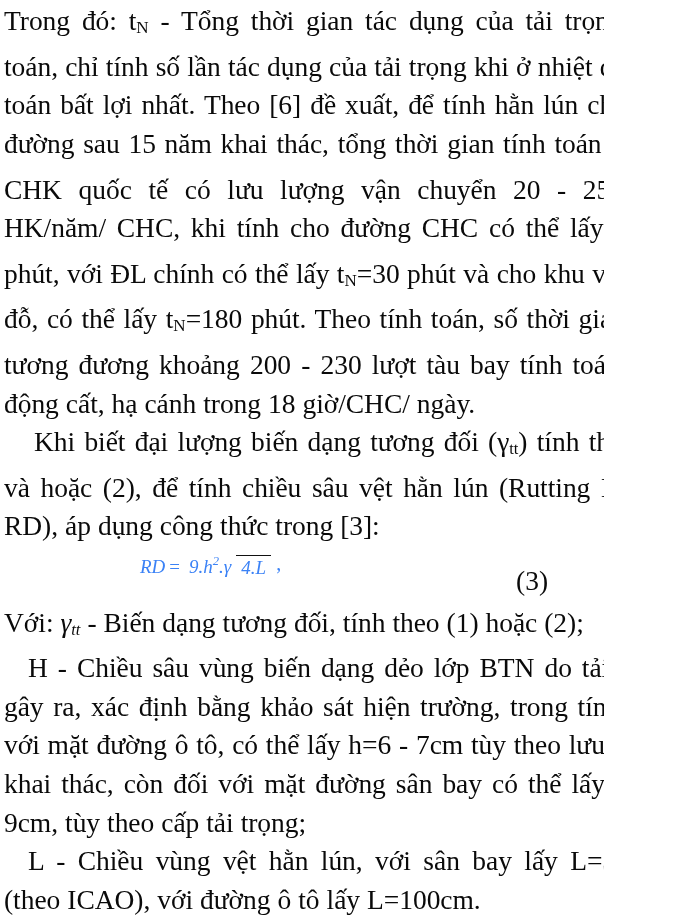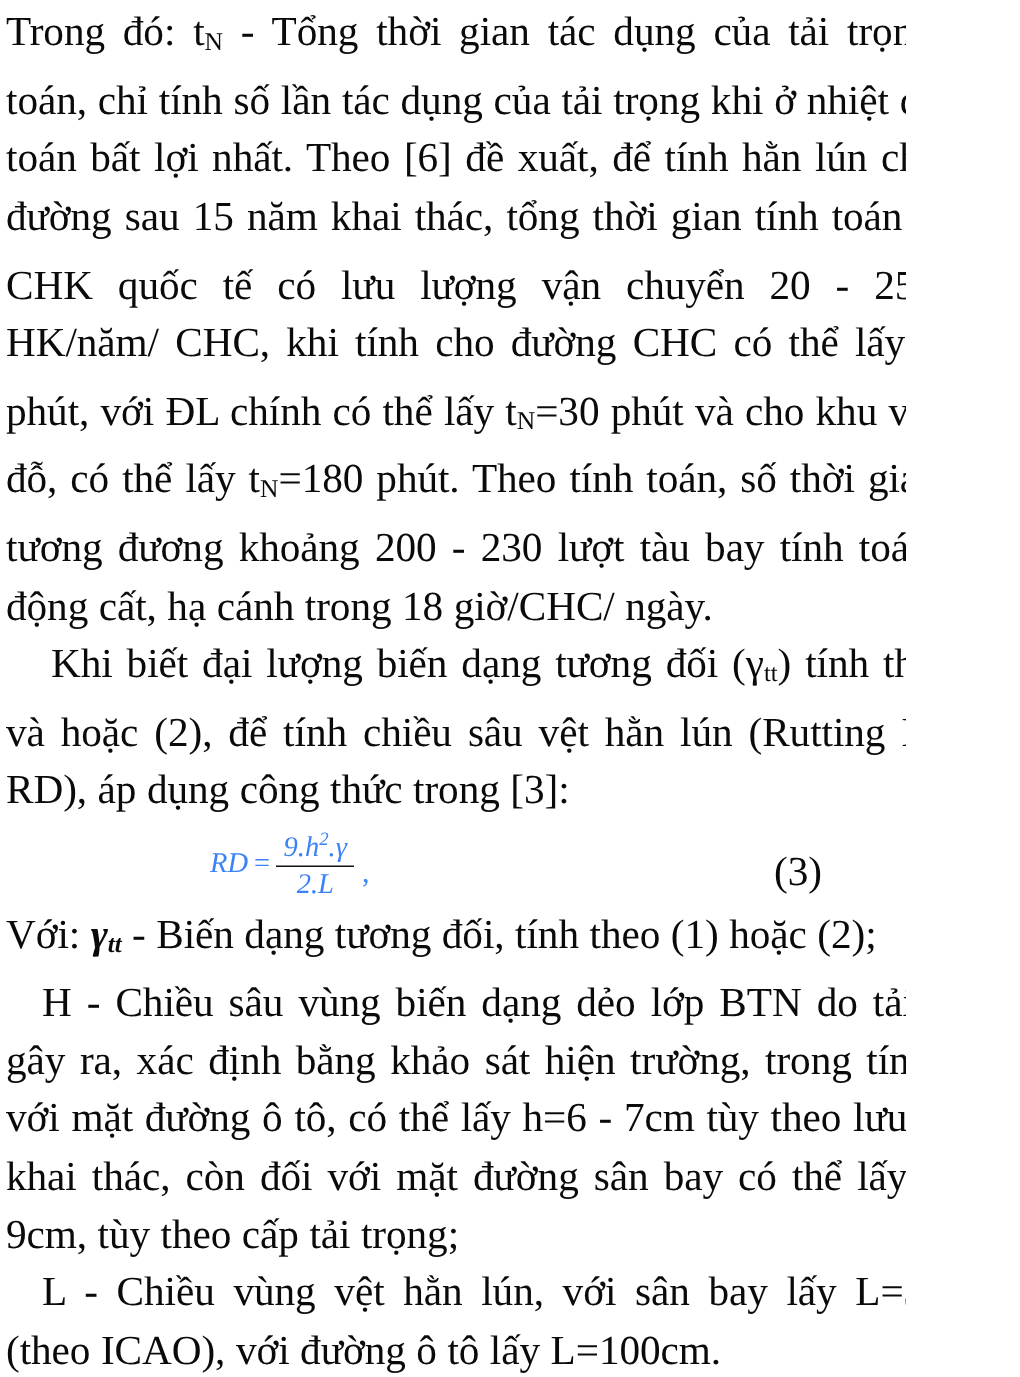--- a/index.html
+++ b/index.html
@@ -70,21 +70,21 @@
     font-size: 19px;
     padding-right: 3px;
   }
   .eq-eq {
     font-style: normal;
     padding: 0 4px 0 1px;
     font-size: 19px;
   }
   .frac {
     display: inline-flex;
-    flex-direction: column;
+    flex-direction: row;
     align-items: center;
     vertical-align: middle;
     line-height: 1.12;
   }
   .frac .num {
     padding: 0 5px 1px 5px;
     font-style: italic;
     font-size: 19px;
     white-space: nowrap;
   }
@@ -113,21 +113,20 @@
     position: absolute;
     left: 512px;
     top: 19px;
     font-size: 27.5px;
     font-style: normal;
     color: #0a0a0a;
   }
   .mathvar {
     font-style: italic;
     font-family: "Liberation Serif", "DejaVu Serif", serif;
-    font-weight: bold;
   }
   .mathvar sub {
     font-size: 0.60em;
     font-style: italic;
     vertical-align: -0.16em;
   }
 </style>
 </head>
 <body>
 
@@ -137,21 +136,21 @@
     <p class="para"><span>Trong đó: t<sub class="sb">N</sub> - Tổng thời gian tác dụng của tải trọng tính toán, chỉ tính số lần tác dụng của tải trọng khi ở nhiệt độ tính toán bất lợi nhất. Theo [6] đề xuất, để tính hằn lún cho mặt đường sau 15 năm khai thác, tổng thời gian tính toán t<sub class="sb">N</sub> của CHK quốc tế có lưu lượng vận chuyển 20 - 25 triệu HK/năm/ CHC, khi tính cho đường CHC có thể lấy t<sub class="sb">N</sub>=20 phút, với ĐL chính có thể lấy t<sub class="sb">N</sub>=30 phút và cho khu vực sân đỗ, có thể lấy t<sub class="sb">N</sub>=180 phút. Theo tính toán, số thời gian trên tương đương khoảng 200 - 230 lượt tàu bay tính toán hoạt động cất, hạ cánh trong 18 giờ/CHC/ ngày.</span></p>
 
     <p class="para indent"><span>Khi biết đại lượng biến dạng tương đối (γ<span class="gamma-sub">tt</span>) tính theo (1) và hoặc (2), để tính chiều sâu vệt hằn lún (Rutting Depth-RD), áp dụng công thức trong [3]:</span></p>
 
     <div class="eq-block">
       <div class="eq-formula">
         <span class="eq-lhs">RD</span>
         <span class="eq-eq">=</span>
         <span class="frac">
           <span class="num"><span>9.h</span><sup>2</sup><span>.γ</span></span>
-          <span class="den">2.L</span>
+          <span class="den">4.L</span>
         </span>
         <span class="eq-comma">,</span>
       </div>
       <div class="eq-number">(3)</div>
     </div>
 
     <p class="para"><span>Với: <span class="mathvar">γ<sub>tt</sub></span> - Biến dạng tương đối, tính theo (1) hoặc (2);</span></p>
 
     <p class="para indent-sm">H - Chiều sâu vùng biến dạng dẻo lớp BTN do tải trọng gây ra, xác định bằng khảo sát hiện trường, trong tính toán với mặt đường ô tô, có thể lấy h=6 - 7cm tùy theo lưu lượng khai thác, còn đối với mặt đường sân bay có thể lấy h=1 - 9cm, tùy theo cấp tải trọng;</p>
 

